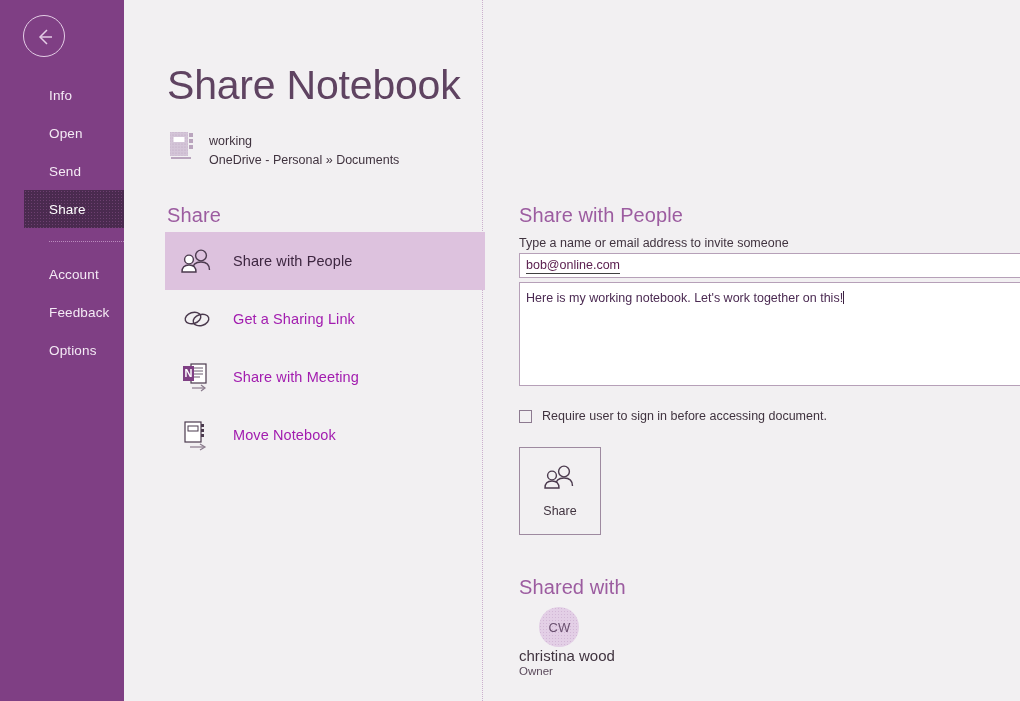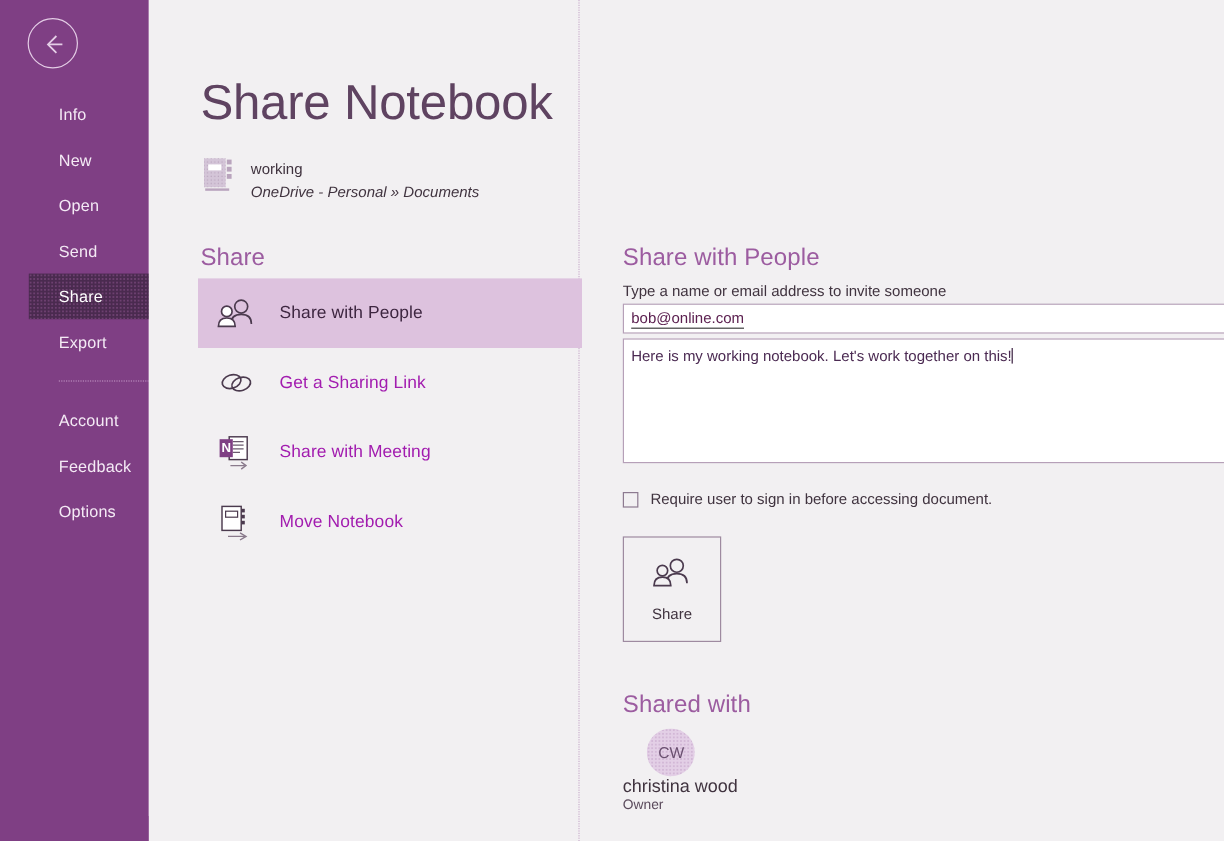--- a/index.html
+++ b/index.html
@@ -119,21 +119,20 @@
   #notebook-info-text { padding-top: 1px; }
   #notebook-name {
     font-size: 12.5px;
     color: #40333f;
     line-height: 19px;
   }
   #notebook-path {
     font-size: 12.5px;
     color: #40333f;
     line-height: 19px;
-    font-style: italic;
   }
 
   
   #share-column {
     position: absolute;
     top: 0; left: 0;
     width: 359px;
     height: 701px;
     border-right: 1px dotted #cbb0cd;
   }
@@ -345,33 +344,27 @@
       <path d="M15 6 L8 13 L15 20" fill="none" stroke="#e4cde6" stroke-width="1.5"></path>
       <line x1="8" y1="13" x2="20" y2="13" stroke="#e4cde6" stroke-width="1.5"></line>
     </svg>
   </div>
 
   <div id="nav-list">
     <div class="nav-item">
       <span>Info</span>
     </div>
     <div class="nav-item">
-      <span>New</span>
-    </div>
-    <div class="nav-item">
       <span>Open</span>
     </div>
     <div class="nav-item">
       <span>Send</span>
     </div>
     <div class="nav-item selected">
       <span>Share</span>
-    </div>
-    <div class="nav-item">
-      <span>Export</span>
     </div>
 
     <div class="nav-sep"></div>
 
     <div class="nav-item">
       <span>Account</span>
     </div>
     <div class="nav-item">
       <span>Feedback</span>
     </div>

